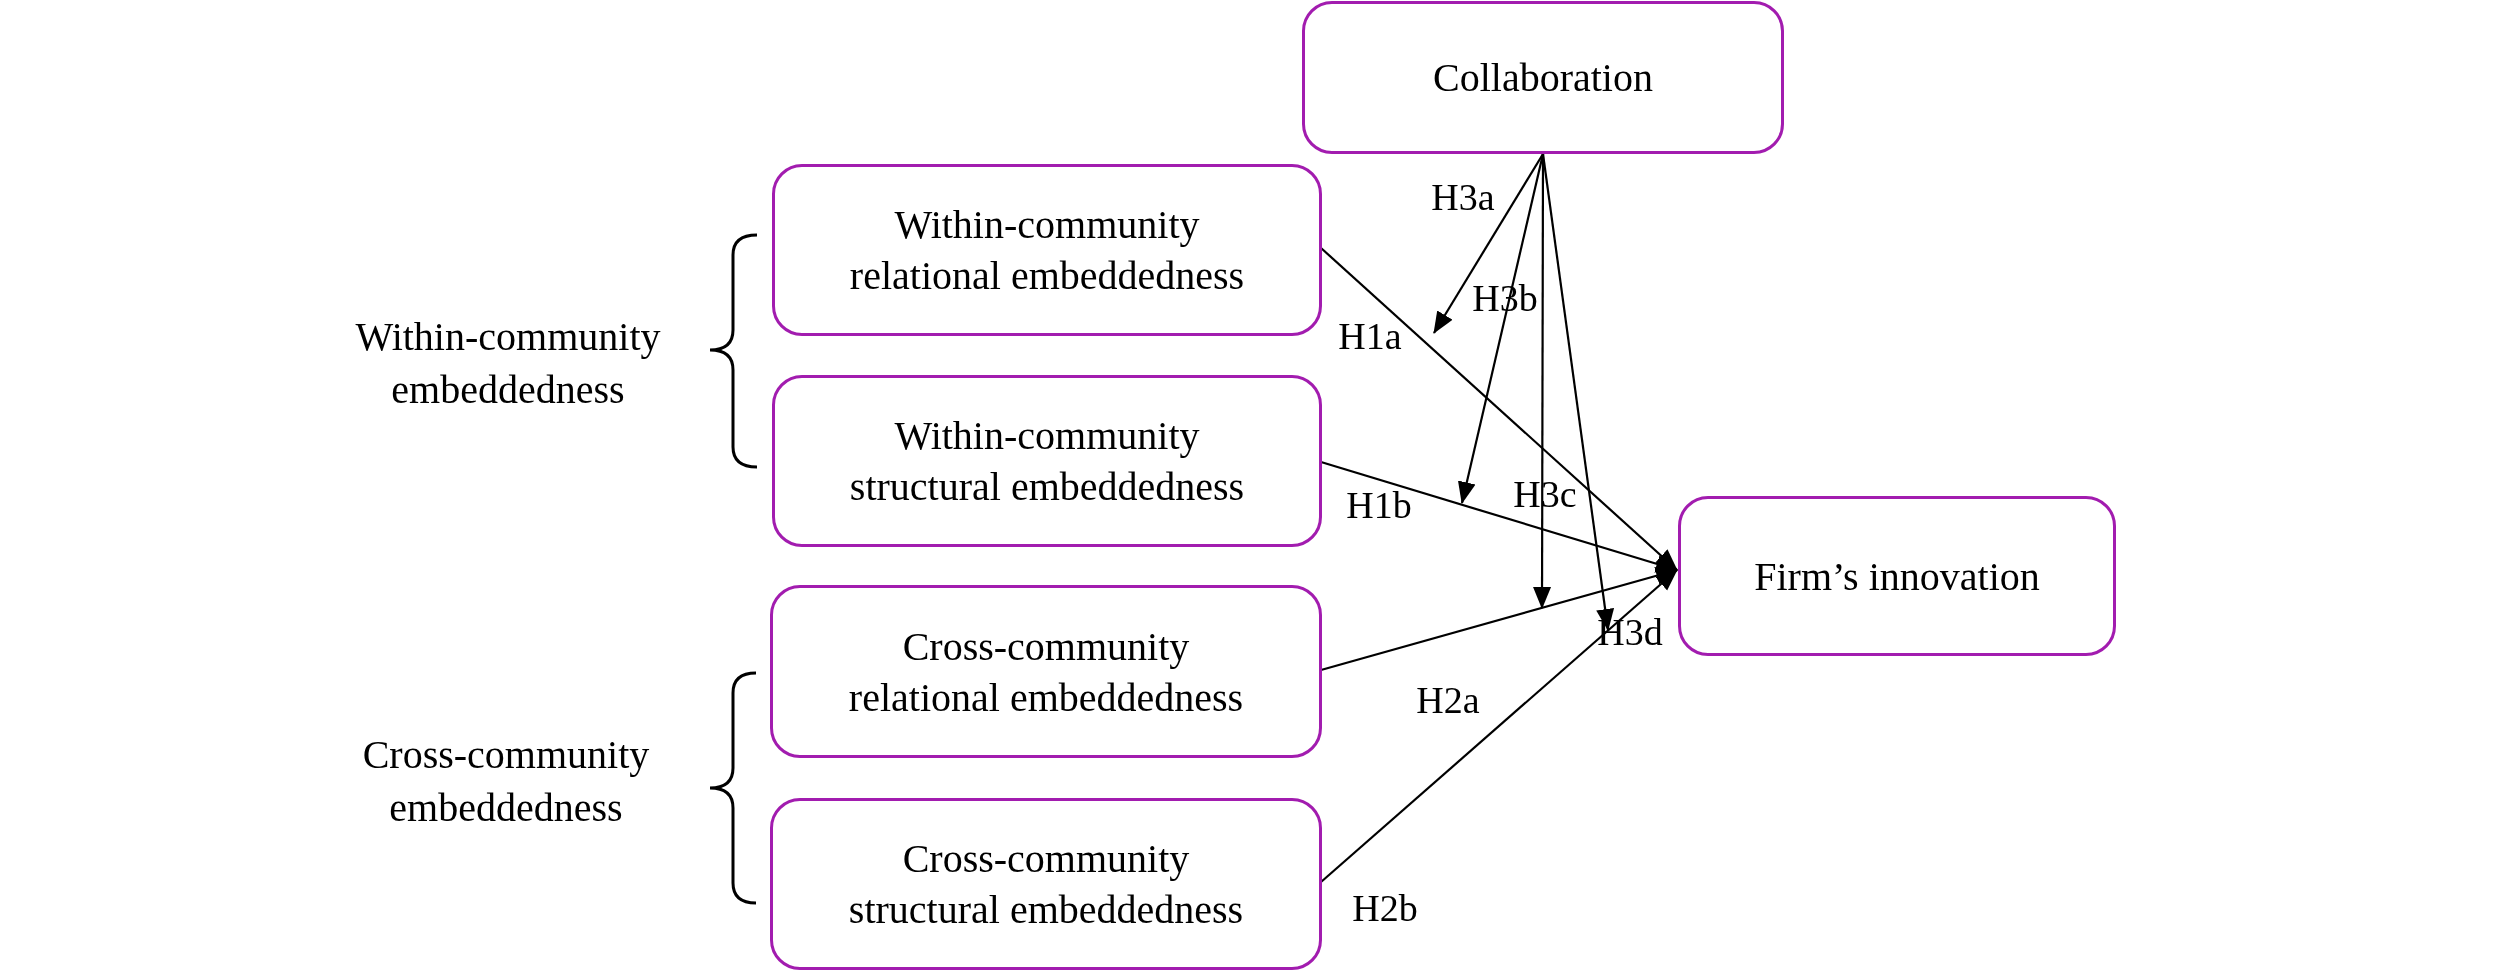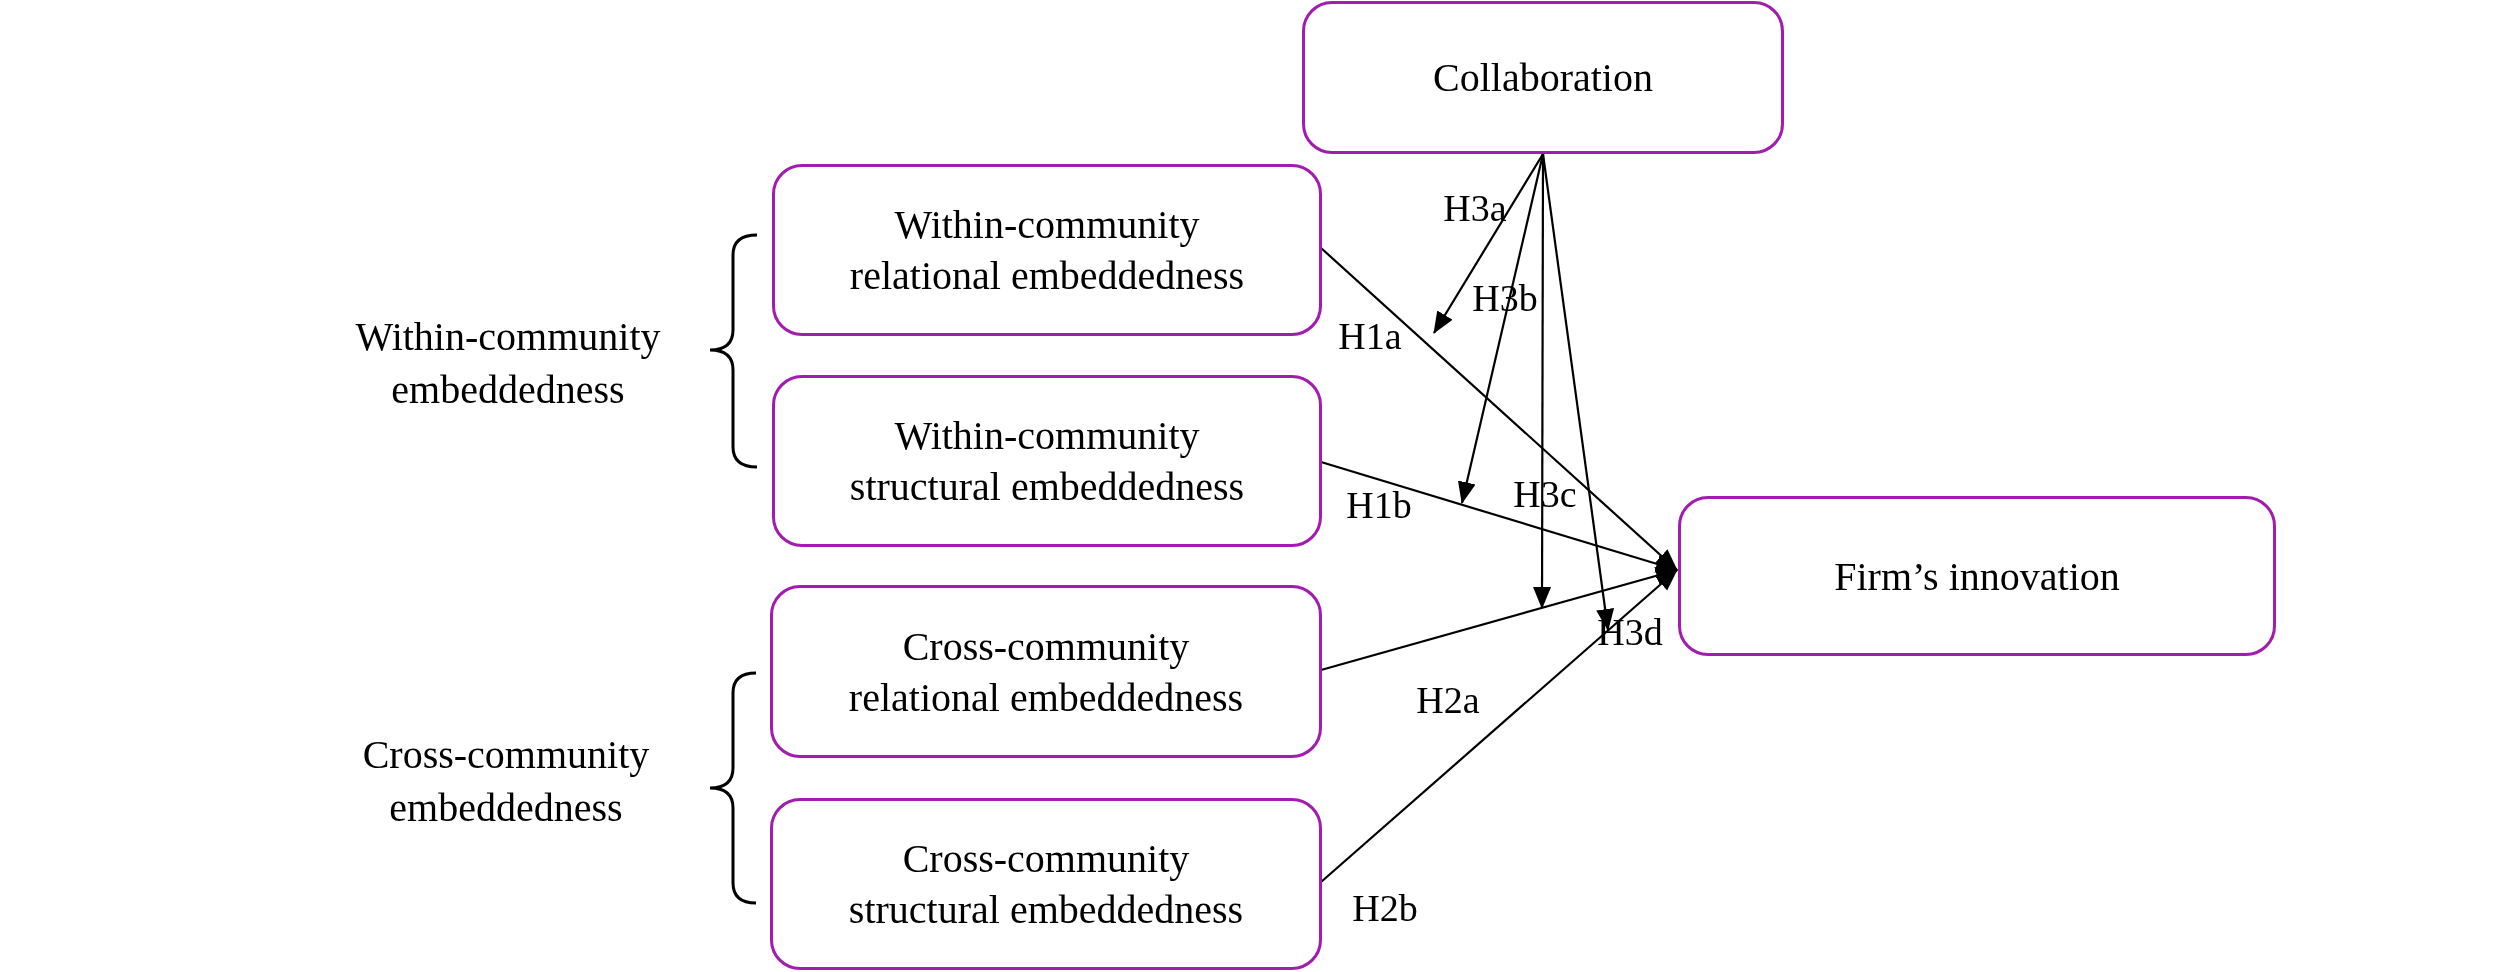--- a/index.html
+++ b/index.html
@@ -55,33 +55,33 @@
 <div class="box" style="left:770px; top:585px; width:552px; height:173px;">
   <span>Cross-community</span>
   <span>relational embeddedness</span>
 </div>
 
 <div class="box" style="left:770px; top:798px; width:552px; height:172px;">
   <span>Cross-community</span>
   <span>structural embeddedness</span>
 </div>
 
-<div class="box" style="left:1678px; top:496px; width:598px; height:160px;">
+<div class="box" style="left:1678px; top:496px; width:438px; height:160px;">
   <span>Firm’s innovation</span>
 </div>
 
 <div class="grp" style="left:308px; top:310px; width:400px;">
   <div>Within-community</div>
   <div>embeddedness</div>
 </div>
 <div class="grp" style="left:306px; top:728px; width:400px;">
   <div>Cross-community</div>
   <div>embeddedness</div>
 </div>
 
-<div class="hl" style="left:1463px; top:208px;margin-left:12px;">H3a</div>
+<div class="hl" style="left:1463px; top:197px;">H3a</div>
 <div class="hl" style="left:1505px; top:298px;">H3b</div>
 <div class="hl" style="left:1370px; top:336px;">H1a</div>
 <div class="hl" style="left:1545px; top:494px;">H3c</div>
 <div class="hl" style="left:1379px; top:505px;">H1b</div>
 <div class="hl" style="left:1630px; top:632px;">H3d</div>
 <div class="hl" style="left:1448px; top:700px;">H2a</div>
 <div class="hl" style="left:1385px; top:908px;">H2b</div>
 
 </body></html>

